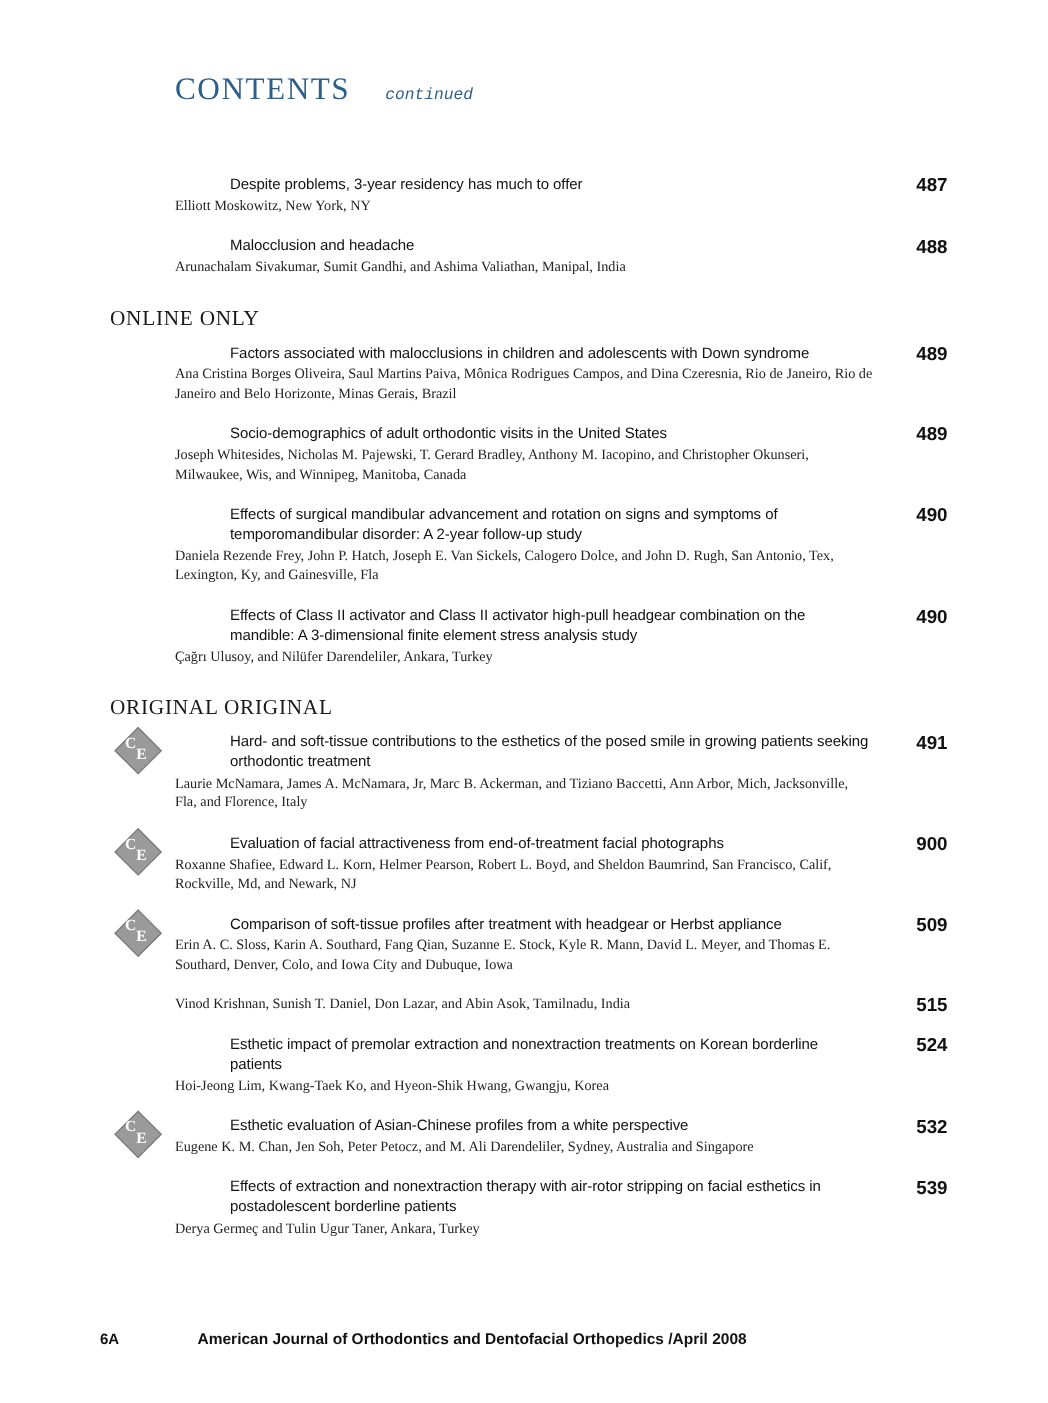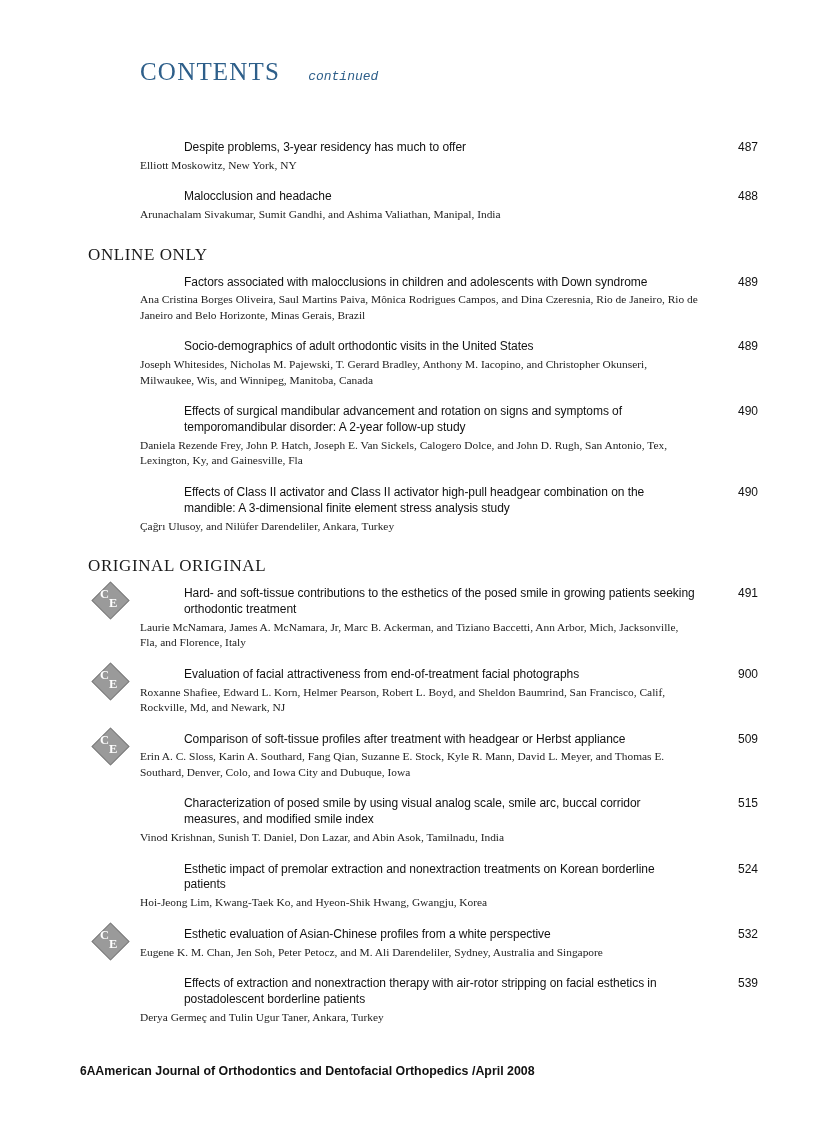--- a/index.html
+++ b/index.html
@@ -84,22 +84,22 @@
     font-size: 11.4px;
     line-height: 1.36;
     color: #222222;
     margin-top: 2px;
   }
   .entry .page-num {
     position: absolute;
     right: 0;
     top: 0;
     font-family: "Liberation Sans", sans-serif;
-    font-size: 12px;
-    font-weight: normal;
+    font-size: 15px;
+    font-weight: bold;
     color: #111111;
   }
 
   
   .ce-badge {
     position: absolute;
     left: 6px;
     top: -2px;
     width: 34px;
     height: 34px;
@@ -141,21 +141,21 @@
     align-items: baseline;
   }
   .footer .folio {
     font-family: "Liberation Sans", sans-serif;
     font-size: 12px;
     font-weight: bold;
     color: #111111;
   }
   .footer .journal {
     flex: 1;
-    text-align: left;
+    text-align: center;
     font-family: "Liberation Sans", sans-serif;
     font-size: 12.4px;
     font-weight: bold;
     color: #111111;
     padding-right: 10px;
   }
 </style>
 </head>
 <body>
 
@@ -242,21 +242,20 @@
             <span class="c">C</span>
             <span class="e">E</span>
           </div>
         </div>
         <div class="title">Comparison of soft-tissue profiles after treatment with headgear or Herbst appliance</div>
         <div class="authors">Erin A. C. Sloss, Karin A. Southard, Fang Qian, Suzanne E. Stock, Kyle R. Mann, David L. Meyer, and Thomas E. Southard, Denver, Colo, and Iowa City and Dubuque, Iowa</div>
         <div class="page-num">509</div>
       </div>
 
       <div class="entry">
-        <div class="title">Characterization of posed smile by using visual analog scale, smile arc, buccal corridor measures, and modified smile index</div>
         <div class="authors">Vinod Krishnan, Sunish T. Daniel, Don Lazar, and Abin Asok, Tamilnadu, India</div>
         <div class="page-num">515</div>
       </div>
 
       <div class="entry">
         <div class="title">Esthetic impact of premolar extraction and nonextraction treatments on Korean borderline patients</div>
         <div class="authors">Hoi-Jeong Lim, Kwang-Taek Ko, and Hyeon-Shik Hwang, Gwangju, Korea</div>
         <div class="page-num">524</div>
       </div>
 

